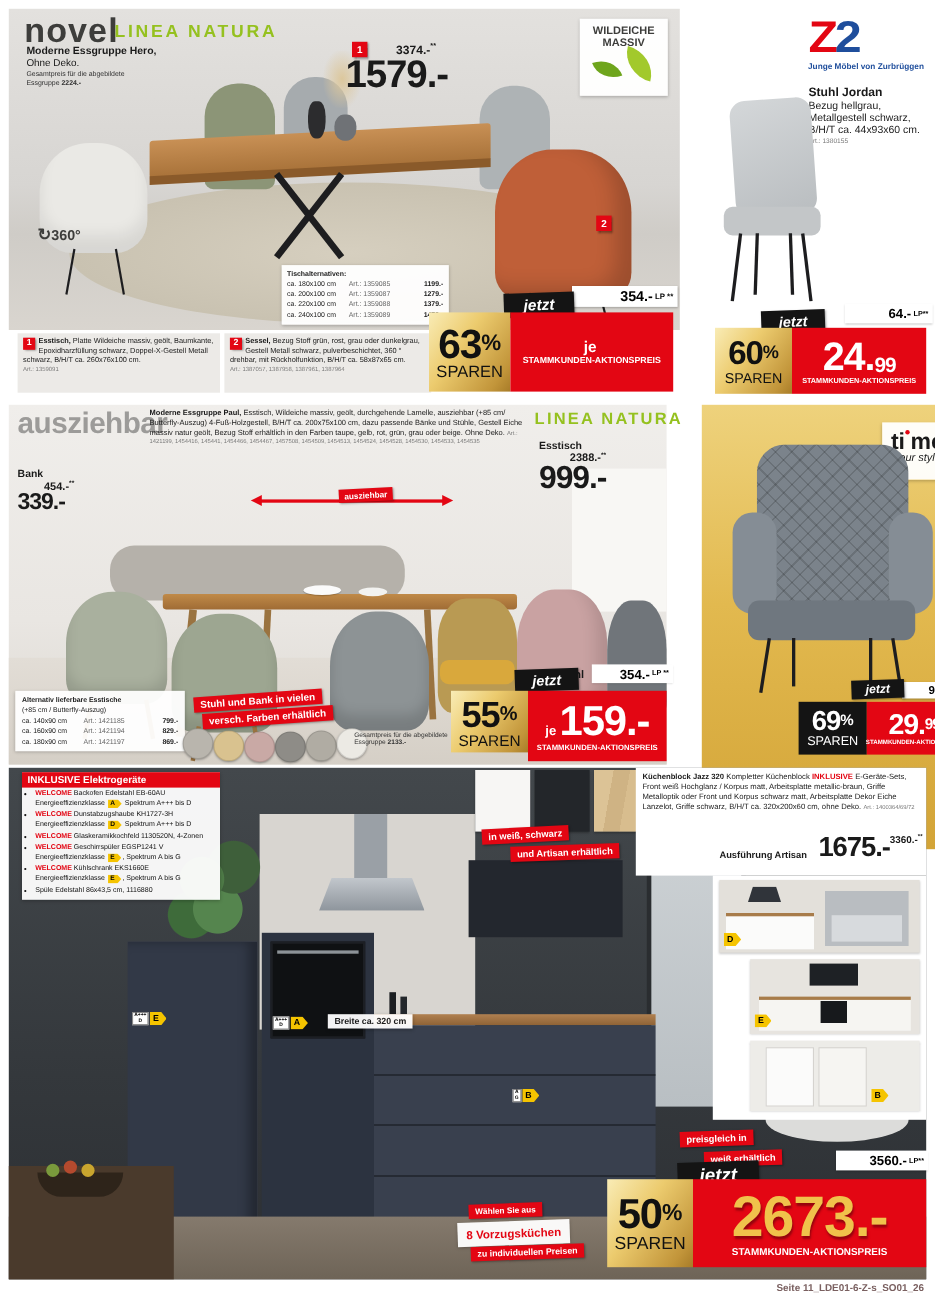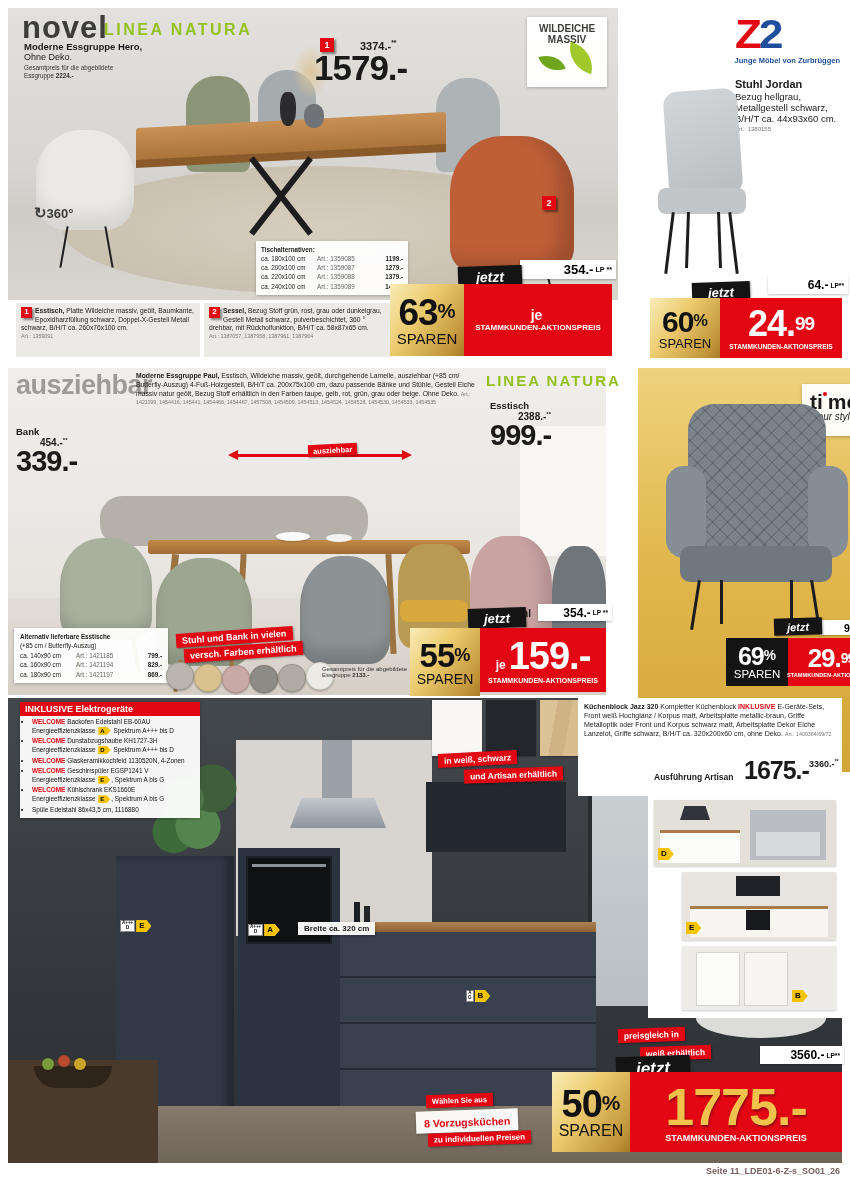--- a/index.html
+++ b/index.html
@@ -197,21 +197,21 @@
       <sup>LP**</sup>
   </div>
   <div class="abs jetzt" style="left:692px;top:282px;width:58px;height:20px;font-size:13px;">
     <span>jetzt</span>
   </div>
   <div class="abs gold" style="left:650px;top:298px;width:70px;height:60px;">
     <div class="pct" style="font-size:30px;"><span>60</span><span class="psym">%</span></div>
     <div class="sparen" style="font-size:13px;">SPAREN</div>
   </div>
   <div class="abs redblock" style="left:720px;top:298px;width:122px;height:60px;">
-    <div style="display:flex;align-items:center;">
+    <div style="display:flex;align-items:flex-end;">
       <span class="bigprice" style="font-size:36px;">24.</span>
       <span class="bigprice" style="font-size:19px;">99</span>
     </div>
     <div class="aktions" style="font-size:6.6px;margin-top:2px;">STAMMKUNDEN-AKTIONSPREIS</div>
   </div>
 
   <div class="abs photo2" style="left:8px;top:368px;width:598px;height:327px;">
 
     <div class="abs" style="left:512px;top:58px;width:86px;height:130px;background:#f8f7f4;"></div>
     <div class="abs" style="left:0;top:230px;width:598px;height:97px;background:linear-gradient(180deg,#e2ddd6,#d5cfc6);"></div>
@@ -254,21 +254,21 @@
   <div class="abs" style="left:486px;top:372px;font-size:15px;font-weight:600;color:#95c11f;letter-spacing:2px;">LINEA NATURA</div>
   <div class="abs b" style="left:490px;top:400px;font-size:9.5px;">Esstisch</div>
   <div class="abs old" style="left:518px;top:411px;font-size:10px;">
     <span>2388.-</span><sup>**</sup>
   </div>
   <div class="abs bigprice" style="left:490px;top:419px;font-size:29px;">999.-</div>
   <div class="abs b" style="left:16px;top:426px;font-size:9.5px;">Bank</div>
   <div class="abs old" style="left:40px;top:437px;font-size:10px;">
     <span>454.-</span><sup>**</sup>
   </div>
-  <div class="abs bigprice" style="left:16px;top:445px;font-size:29px;">339.-</div>
+  <div class="abs bigprice" style="left:16px;top:445px;font-size:21px;">339.-</div>
 
   <div class="abs whitebox" style="left:14px;top:628px;width:154px;padding:4px 6px;font-size:6.3px;line-height:1.5;box-sizing:border-box;">
     <div class="b">Alternativ lieferbare Esstische</div>
     <div>(+85 cm / Butterfly-Auszug)</div>
     <div class="alt-row">
         <span class="alt-size">ca. 140x90 cm</span>
         <span class="alt-art">Art.: 1421185</span>
         <span class="alt-price">799.-</span>
       </div>
     <div class="alt-row">
@@ -303,21 +303,21 @@
   </div>
 
   <div class="abs b" style="left:506px;top:608px;font-size:10px;">Stuhl</div>
   <div class="abs lpbox" style="left:538px;top:604px;width:66px;height:17px;font-size:12px;">
     <span>354.-</span>
       <sup>LP **</sup>
   </div>
   <div class="abs jetzt" style="left:468px;top:608px;width:58px;height:20px;font-size:13px;">
     <span>jetzt</span>
   </div>
-  <div class="abs gold" style="left:410px;top:628px;width:70px;height:68px;">
+  <div class="abs gold" style="left:410px;top:628px;width:70px;height:56px;">
     <div class="pct" style="font-size:33px;"><span>55</span><span class="psym">%</span></div>
     <div class="sparen" style="font-size:14px;">SPAREN</div>
   </div>
   <div class="abs redblock" style="left:480px;top:628px;width:126px;height:64px;">
     <div style="display:flex;align-items:baseline;">
       <span class="je" style="font-size:12px;">je</span>
       <span class="bigprice" style="font-size:38px;">159.-</span>
     </div>
     <div class="aktions" style="font-size:7px;margin-top:2px;">STAMMKUNDEN-AKTIONSPREIS</div>
   </div>
@@ -471,21 +471,21 @@
         <sup>LP**</sup>
     </div>
     <div class="abs jetzt" style="left:608px;top:358px;width:74px;height:26px;font-size:17px;">
       <span>jetzt</span>
     </div>
     <div class="abs gold" style="left:544px;top:374px;width:78px;height:80px;">
       <div class="pct" style="font-size:38px;"><span>50</span><span class="psym">%</span></div>
       <div class="sparen" style="font-size:16px;">SPAREN</div>
     </div>
     <div class="abs redblock" style="left:622px;top:374px;width:212px;height:80px;">
-      <div class="bigprice" style="font-size:52px;color:#f0c24b;text-shadow:1px 2px 2px rgba(0,0,0,.35);">1775.-</div>
+      <div class="bigprice" style="font-size:52px;color:#f0c24b;text-shadow:1px 2px 2px rgba(0,0,0,.35);">2673.-</div>
       <div class="aktions" style="font-size:9px;margin-top:1px;">STAMMKUNDEN-AKTIONSPREIS</div>
     </div>
 
     <div class="abs ribbon" style="left:418px;top:396px;font-size:7.5px;transform:rotate(-2deg);">
       <span>Wählen Sie aus</span>
     </div>
     <div class="abs whitebox" style="left:408px;top:412px;padding:2px 8px;transform:rotate(-2deg);">
       <span class="b" style="color:#e30613;font-size:10.5px;">8 Vorzugsküchen</span>
     </div>
     <div class="abs ribbon" style="left:420px;top:434px;font-size:8px;transform:rotate(-2deg);">

